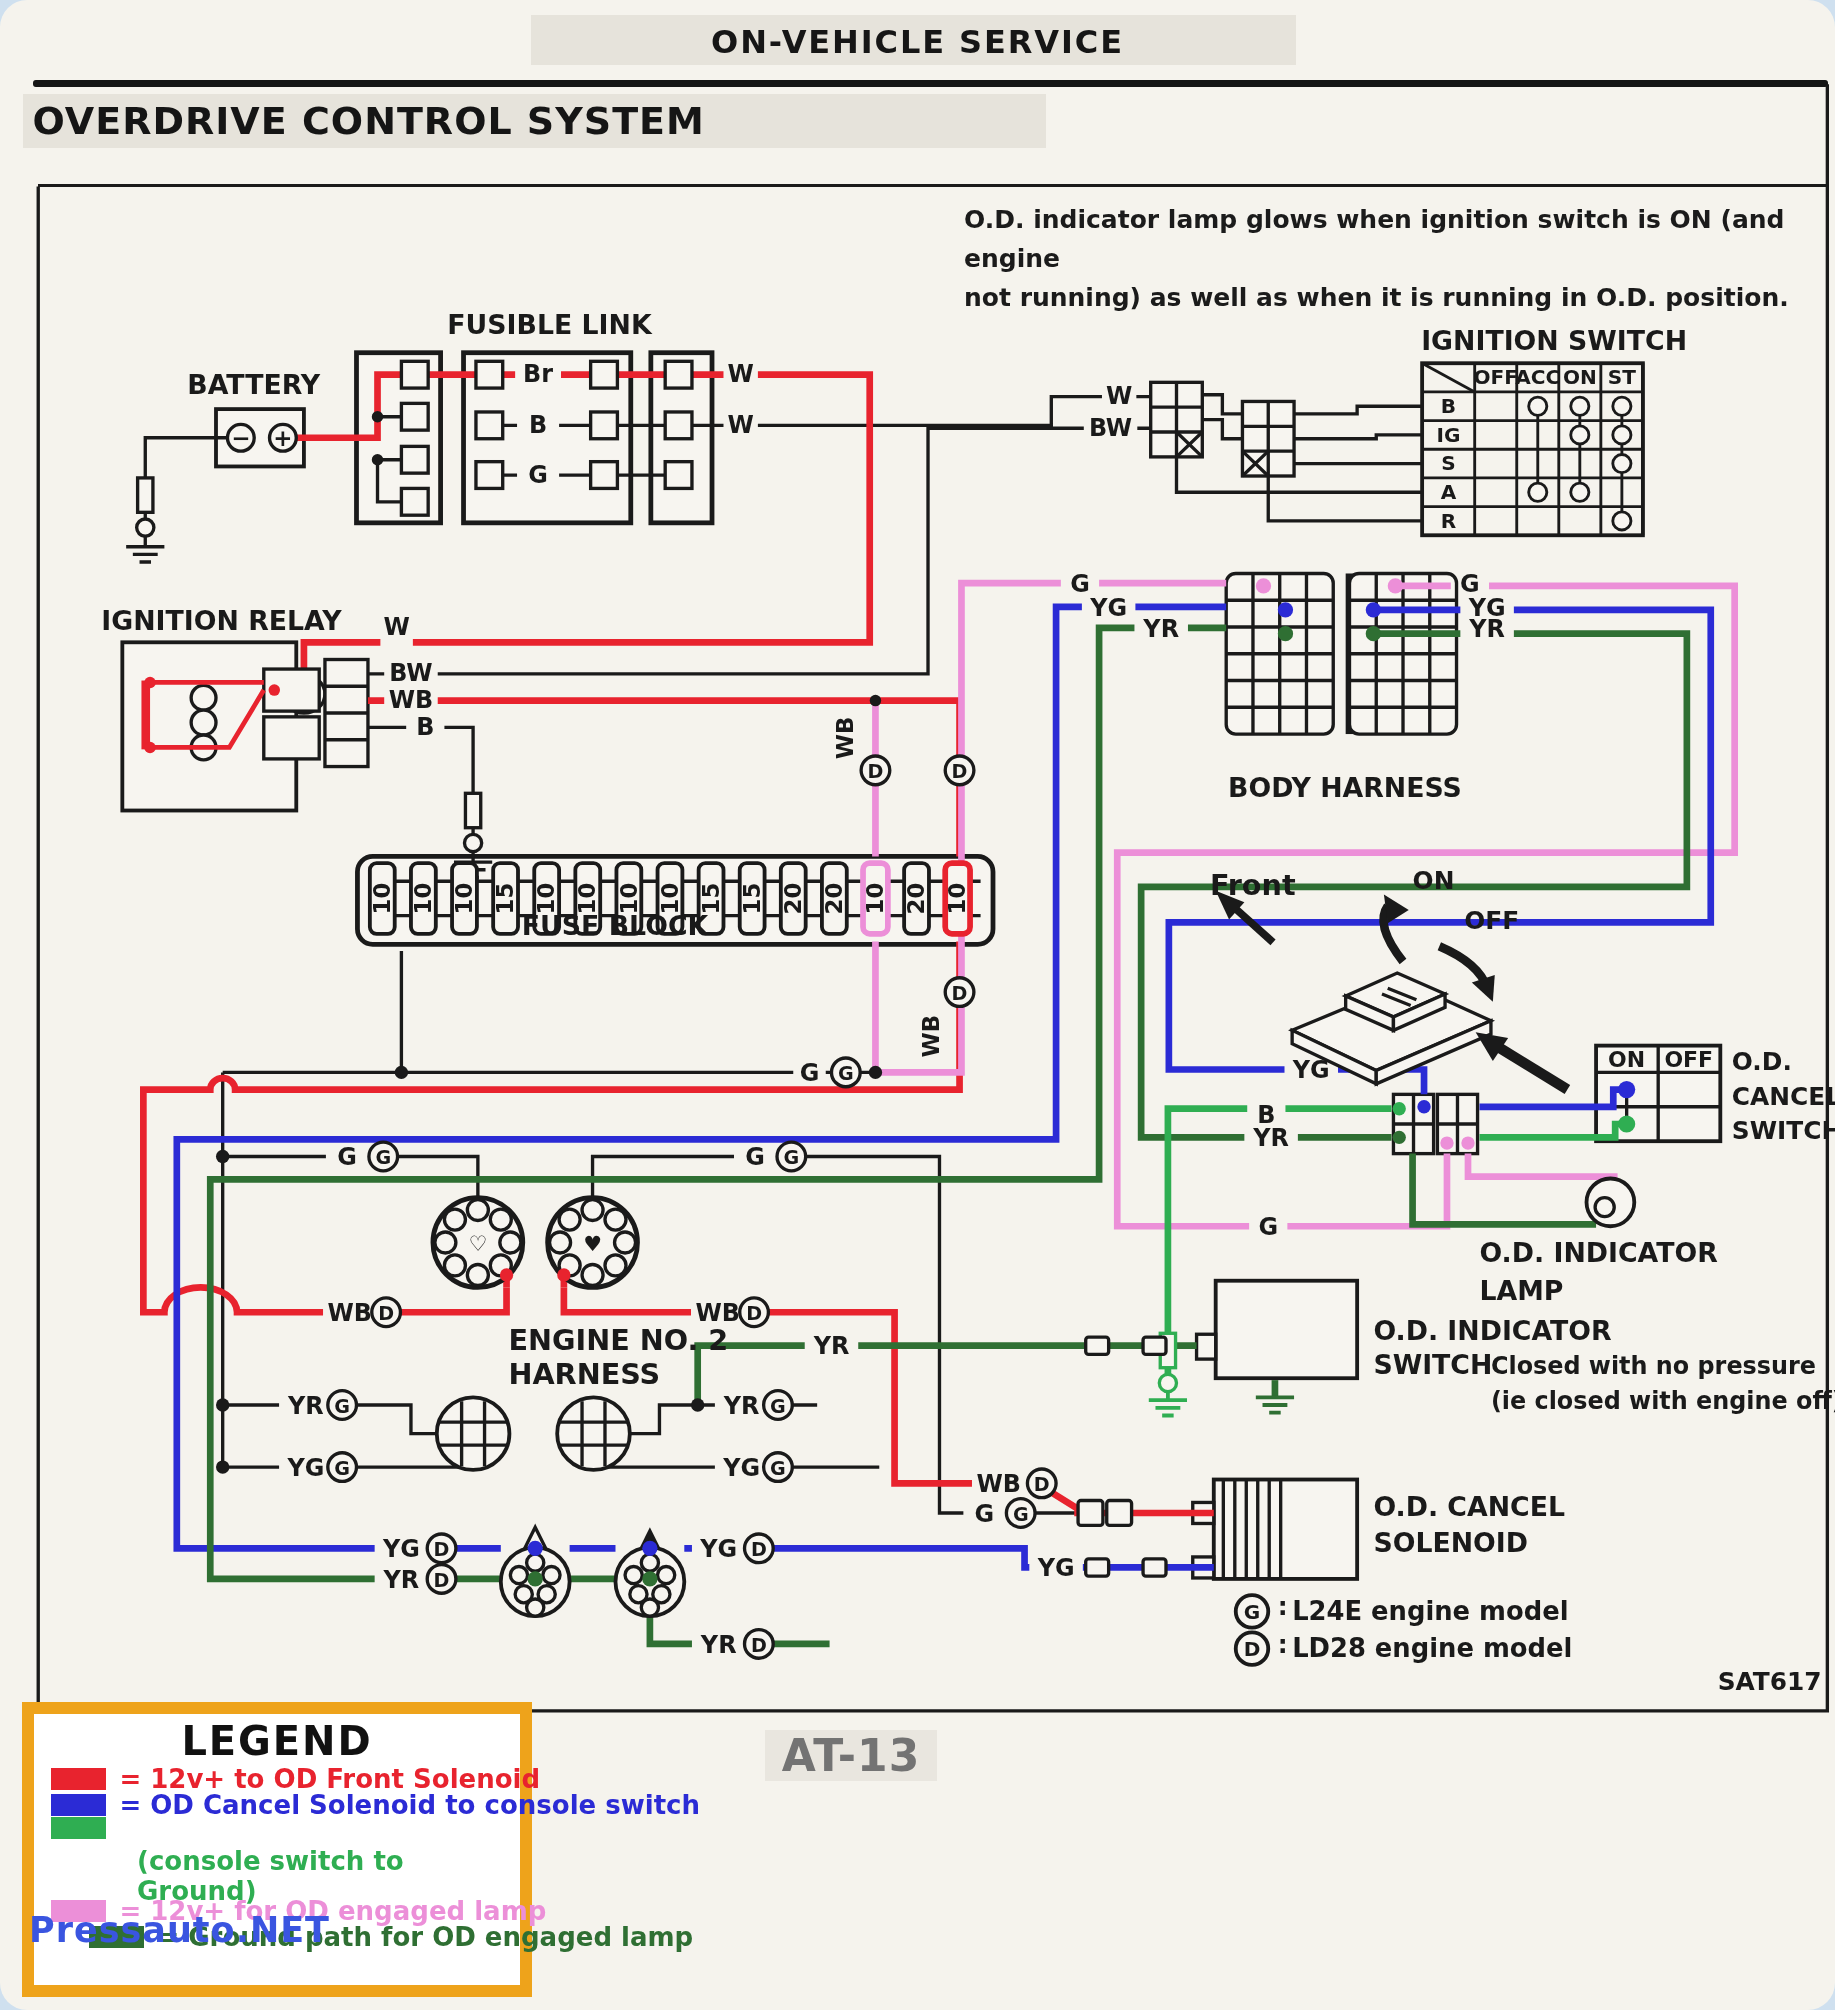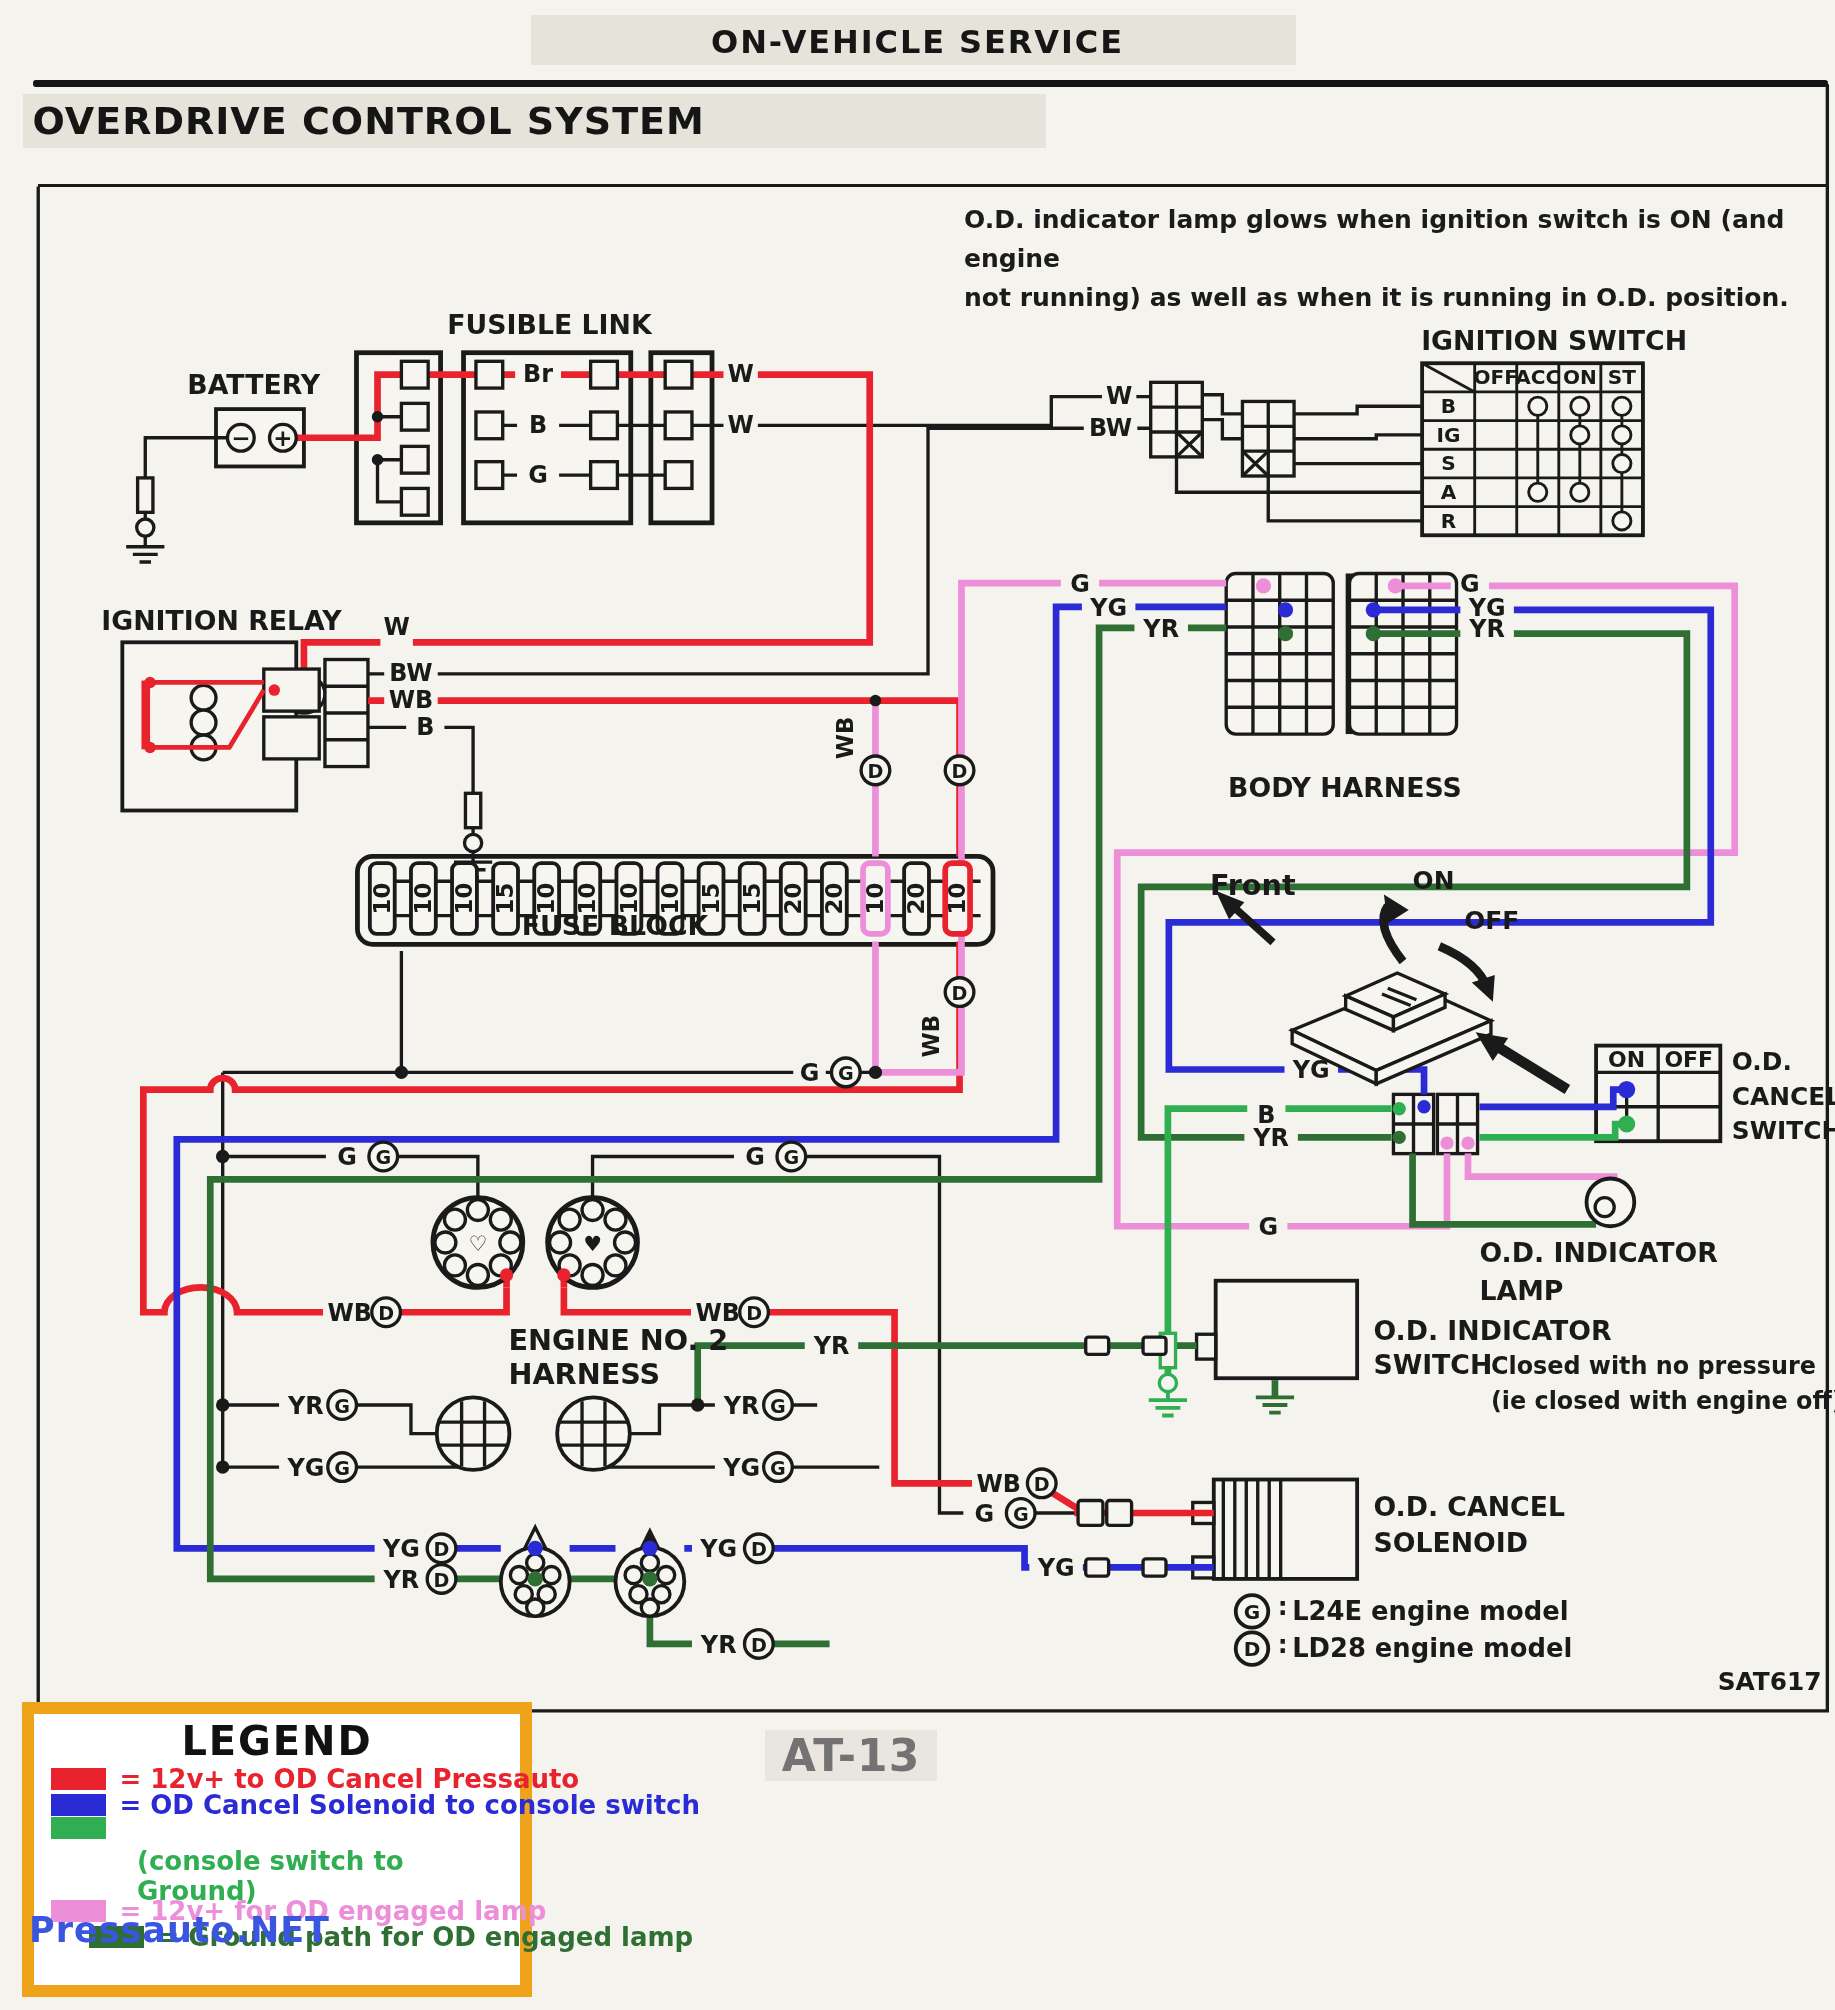--- a/index.html
+++ b/index.html
@@ -1,17 +1,17 @@
 <!DOCTYPE html>
 <html><head>
 <meta charset="utf-8">
 <style>
   html,body{margin:0;padding:0;background:#cfe0ef;}
   .page{position:relative;width:1835px;height:2010px;background:#f5f3ed;overflow:hidden;
-        font-family:"DejaVu Sans","Liberation Sans",sans-serif;}
+        font-family:"DejaVu Sans","Liberation Sans",sans-serif;border-radius:27px;}
   .band{position:absolute;background:#e6e3db;}
   .hdr-title{position:absolute;left:0;top:23px;width:1835px;text-align:center;
              font-size:32px;font-weight:700;letter-spacing:1.9px;color:#161616;}
   .rule-thick{position:absolute;left:33px;top:80px;width:1795px;height:6.7px;background:#151515;border-radius:2.9px;}
   .sec-title{position:absolute;left:32.5px;top:99px;font-size:38px;font-weight:700;letter-spacing:1px;color:#151515;}
   .rule-thin{position:absolute;left:38px;top:184px;width:1789px;height:2.9px;background:#1a1a1a;}
   .note{position:absolute;left:964px;top:201px;width:841px;font-size:25px;font-weight:700;color:#1b1b1b;line-height:1.55;}
   .at13{position:absolute;left:765px;top:1730px;width:172px;height:51px;background:#e9e6df;
         text-align:center;font-size:44px;font-weight:700;color:#737373;letter-spacing:1px;}
   svg{position:absolute;left:0;top:0;}
@@ -528,21 +528,21 @@
       </g>
   </svg>
 
   <div class="at13">AT-13</div>
 
   <div class="legend">
     <h2>LEGEND</h2>
     <div id="legend-rows">
         <div class="lrow" style="top: 50px;">
           <div class="lsw" style="background: rgb(232, 35, 46);"></div>
-          <span class="ltx" style="color: rgb(232, 35, 46);">= 12v+ to OD Cancel Pressauto</span>
+          <span class="ltx" style="color: rgb(232, 35, 46);">= 12v+ to OD Front Solenoid</span>
         </div>
         <div class="lrow" style="top: 76px;">
           <div class="lsw" style="background: rgb(43, 43, 213);"></div>
           <span class="ltx" style="color: rgb(43, 43, 213);">= OD Cancel Solenoid to console switch</span>
         </div>
         <div class="lrow" style="top: 103px;">
           <div class="lsw" style="background: rgb(47, 174, 82);"></div>
         </div>
         <div class="l2" style="top: 132px; color: rgb(47, 174, 82);">(console switch to Ground)</div>
         <div class="lrow" style="top: 182px; align-items: center;">

